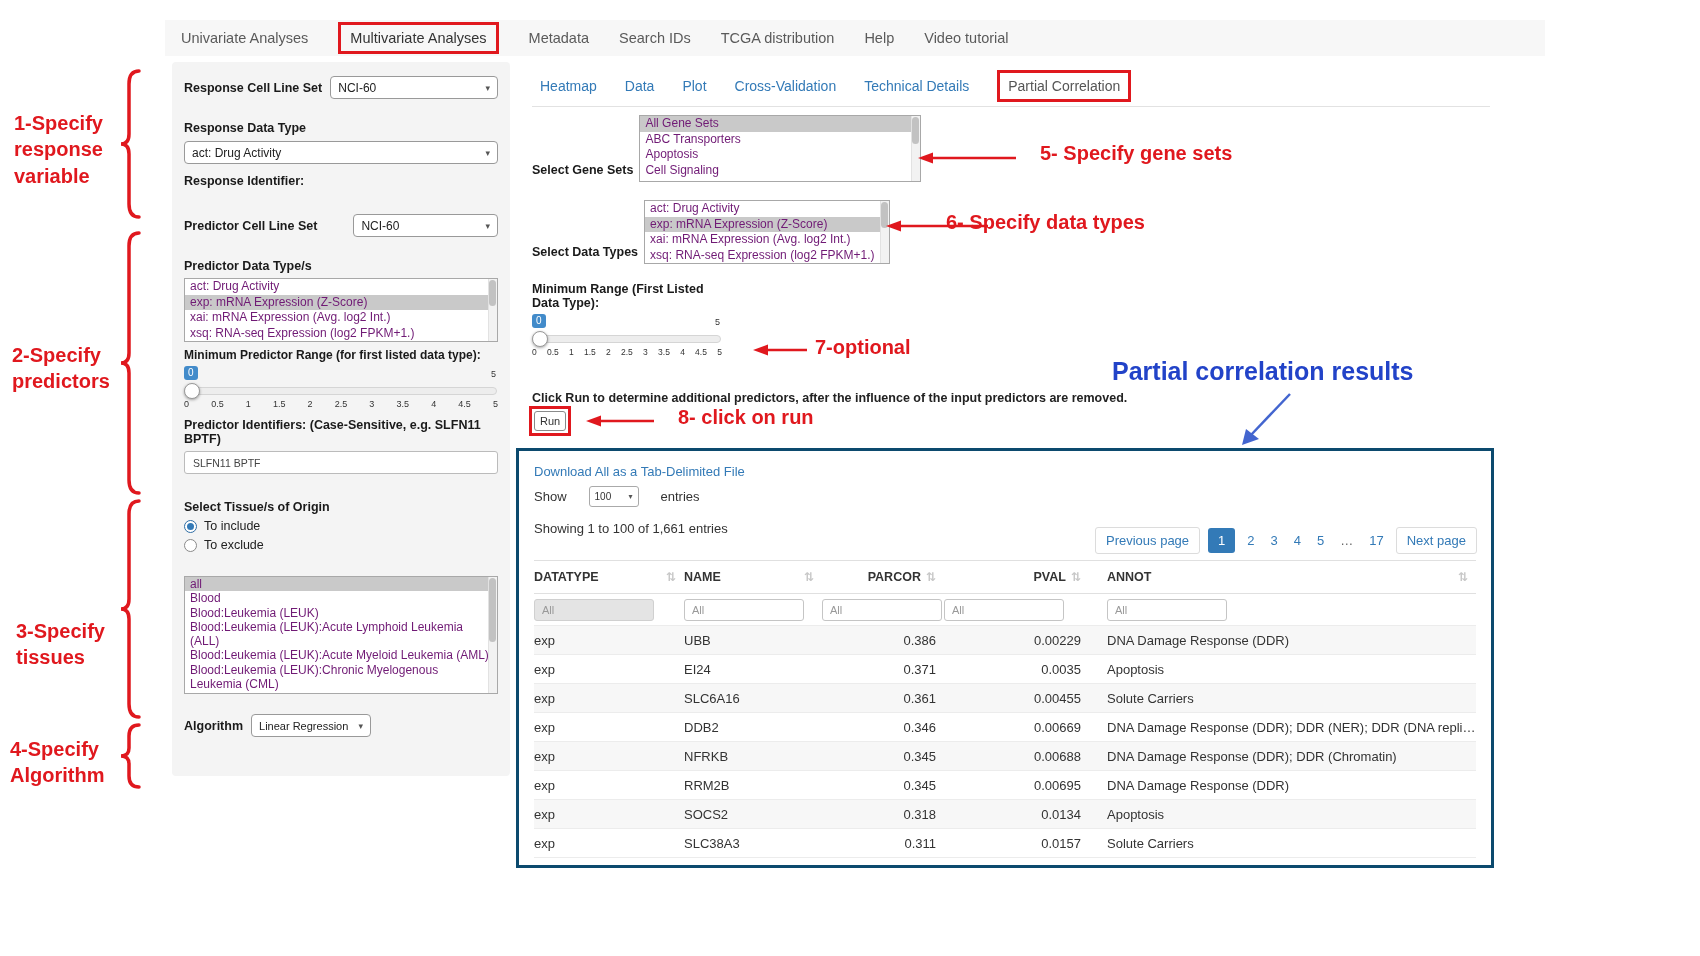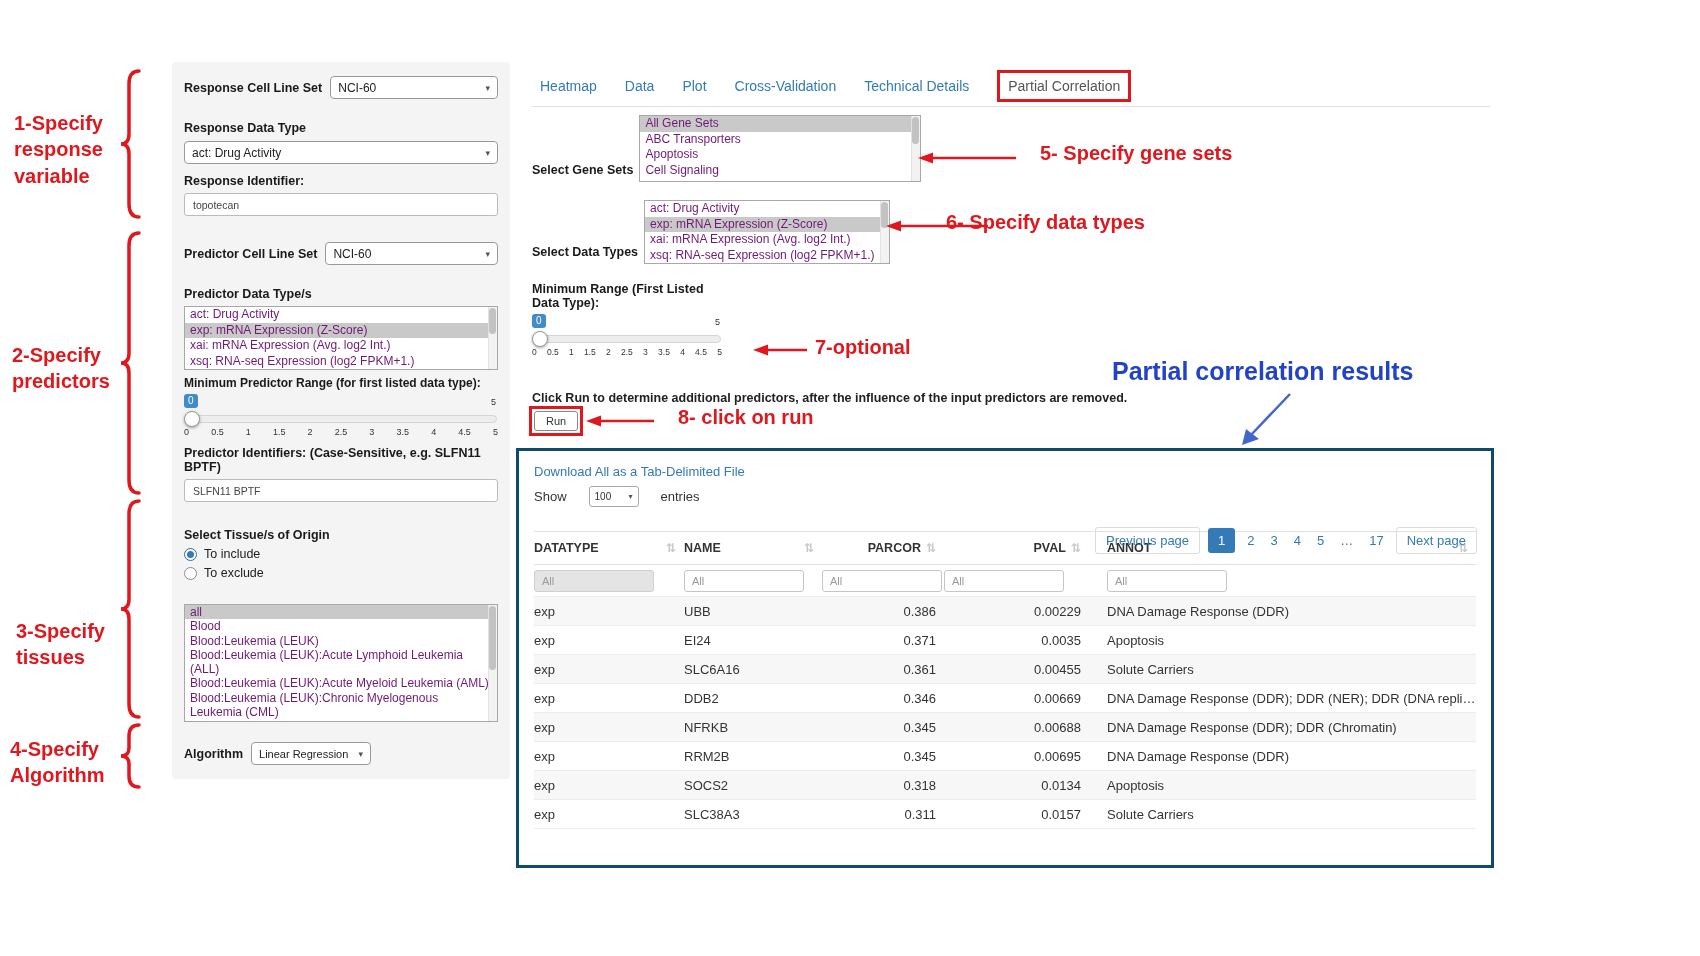--- a/index.html
+++ b/index.html
@@ -64,21 +64,21 @@
   .tab.highlight { border:3px solid #e0181e; padding:5px 8px; margin:-8px 0;text-align:center; }
 
   .fieldrow { position:absolute; display:flex; align-items:flex-end; }
   .fieldrow .flabel { margin-right:6px; margin-bottom:5px; white-space:nowrap; }
 
   .minrange-label { position:absolute; left:532px; top:282px; width:185px; font-weight:bold; font-size:12.5px; color:#1a1a1a; }
   .main-slider { position:absolute; left:532px; top:314px; width:190px; }
 
   .run-instruction { position:absolute; left:532px; top:391px; font-size:12.5px; font-weight:bold; color:#222; white-space:nowrap; }
   .run-wrap { position:absolute; left:529px; top:406px; border:3px solid #e0181e; padding:2px; background:#fff; }
-  .run-btn { font-size:11px; padding:3px 11px; border:1px solid #8a8a8a; border-radius:3px; background:#fff; color:#333;
+  .run-btn { font-size:11px; padding:3px 5px; border:1px solid #8a8a8a; border-radius:3px; background:#fff; color:#333;
              font-family:inherit; cursor:pointer; }
 
   
   .results-panel { position:absolute; left:516px; top:448px; width:978px; height:420px; border:3px solid #0c4a6e;
                    background:#fff; padding:11px 15px; }
   .dl-link { color:#337ab7; font-size:13px; cursor:pointer; display:inline-block; }
   .show-row { display:flex; align-items:center; gap:22px; margin-top:6px; font-size:13px; color:#333; }
   .mini-select { display:inline-flex; align-items:center; justify-content:space-between; width:50px; height:21px;
                  border:1px solid #aaa; border-radius:3px; background:#fff; font-size:10px; padding:0 5px; color:#333; cursor:pointer; }
   .showing-text { margin-top:14px; font-size:13px; color:#333; }
@@ -103,20 +103,37 @@
   .trow { height:29px; align-items:center; border-bottom:1px solid #ececec; font-size:13px; color:#333; }
   .tbody > .trow:nth-child(odd) { background:#f7f7f7; }
   .td { overflow:hidden; white-space:nowrap; text-overflow:ellipsis; }
   .td.right { text-align:right; padding-right:8px; }
 </style>
 </head>
 <body>
 
 <div class="page">
 
+  <nav class="topnav">
+
+      <div class="nav-item">Univariate Analyses</div>
+
+      <div class="nav-item highlight">Multivariate Analyses</div>
+
+      <div class="nav-item">Metadata</div>
+
+      <div class="nav-item">Search IDs</div>
+
+      <div class="nav-item">TCGA distribution</div>
+
+      <div class="nav-item">Help</div>
+
+      <div class="nav-item">Video tutorial</div>
+
+  </nav>
 
   <div class="annot-label" style="left:14px; top:110px; width:106px;">1-Specify response variable</div>
   <div class="annot-label" style="left:12px; top:342px; width:102px;">2-Specify predictors</div>
   <div class="annot-label" style="left:16px; top:618px; width:92px;">3-Specify tissues</div>
   <div class="annot-label" style="left:10px; top:736px; width:112px;">4-Specify Algorithm</div>
 
   <svg class="brace" style="left:118px; top:68px;" width="26" height="152">
     <path d="M21 3 Q11 3 11 16 L11 66 Q11 76 3 76 Q11 76 11 86 L11 136 Q11 149 21 149" fill="none" stroke="#e0181e" stroke-width="3.5" stroke-linecap="round"></path>
   </svg>
   <svg class="brace" style="left:118px; top:230px;" width="26" height="266">
@@ -139,23 +156,22 @@
       </div>
     </div>
 
     <div class="flabel" style="margin-top:22px;">Response Data Type</div>
     <div class="select" style="width:100%; margin-top:6px;">
       <span>act: Drug Activity</span>
       <span class="caret">▾</span>
     </div>
 
     <div class="flabel" style="margin-top:10px;">Response Identifier:</div>
-    <input class="text-input" style="margin-top: 5px;" value="topotecan">
-
-    <div class="inline-row" style="margin-top:26px;">
+
+    <div class="inline-row" style="margin-top:26px;gap:28px;">
       <span class="flabel">Predictor Cell Line Set</span>
       <div class="select" style="flex:1; margin-left:8px;">
         <span>NCI-60</span>
         <span class="caret">▾</span>
       </div>
     </div>
 
     <div class="flabel" style="margin-top:22px;">Predictor Data Type/s</div>
     <div class="listbox" style="height:64px; margin-top:5px;">
       <div>
@@ -353,20 +369,21 @@
 
     <div class="show-row">
       <span>Show</span>
       <div class="mini-select">
         <span>100</span>
         <span class="caret" style="font-size:8px; color:#555;">▾</span>
       </div>
       <span>entries</span>
     </div>
 
+    <div class="showing-text">Showing 1 to 100 of 1,661 entries</div>
 
     <div class="pagination">
 
         <div class="page-btn boxed">Previous page</div>
 
         <div class="page-btn active">1</div>
 
         <div class="page-btn">2</div>
 
         <div class="page-btn">3</div>

